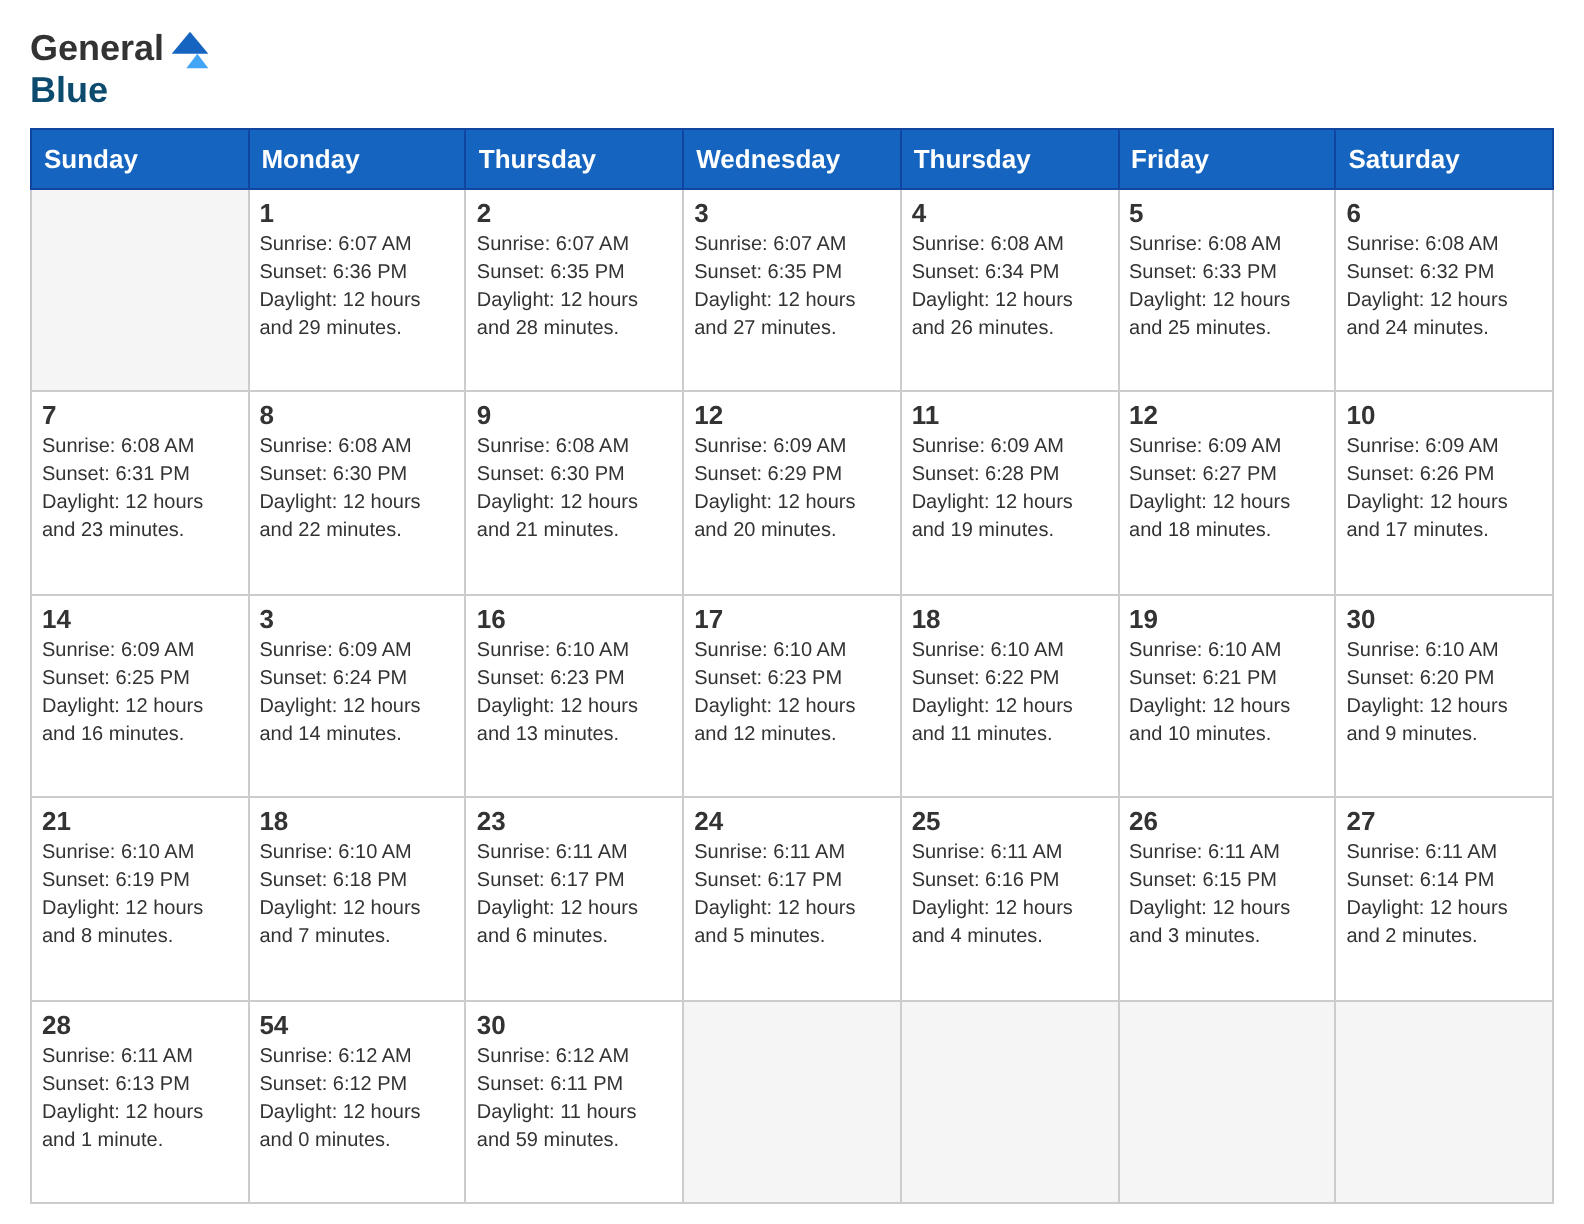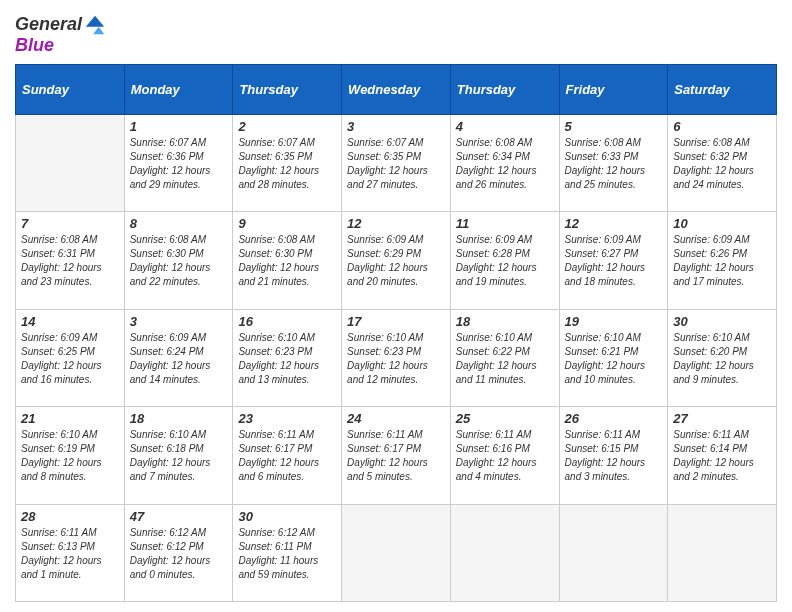--- a/index.html
+++ b/index.html
@@ -9,40 +9,39 @@
       font-family: Arial, sans-serif;
       background: #fff;
       overflow: hidden;
     }
     .page {
       width: 792px;
       height: 612px;
       padding: 10px 15px;
       display: flex;
       flex-direction: column;
-      font-style: italic;
     }
     .header {
       display: flex;
       justify-content: space-between;
       align-items: flex-start;
       margin-bottom: 8px;
     }
     .logo {
       display: flex;
       align-items: center;
       margin-top: 4px;
     }
     .logo-text {
       font-size: 18px;
       font-weight: bold;
       line-height: 1.1;
     }
     .logo-general { color: #333; }
-    .logo-blue { color: #a21caf; }
+    .logo-blue { color: #0c4a6e; }
     .logo-icon {
       width: 22px;
       height: 22px;
       margin-left: 2px;
     }
     .title-block {
       text-align: right;
     }
     .month-title {
       font-size: 32px;
@@ -58,21 +57,21 @@
       flex: 1;
       border: 1px solid #ccc;
       border-collapse: collapse;
       width: 100%;
       table-layout: fixed;
     }
     .calendar th {
       background-color: #1565c0;
       color: #fff;
       text-align: left;
-      padding: 17px 6px;
+      padding: 7px 6px;
       font-size: 13px;
       font-weight: bold;
       border: 1px solid #1045a0;
     }
     .calendar td {
       vertical-align: top;
       padding: 4px 5px;
       border: 1px solid #ccc;
       font-size: 10.5px;
       color: #333;
@@ -249,21 +248,21 @@
             <div class="day-number">27</div>
             <div class="day-info">Sunrise: 6:11 AM<br>Sunset: 6:14 PM<br>Daylight: 12 hours and 2 minutes.</div>
           </td>
         </tr>
         <tr class="week-row">
           <td>
             <div class="day-number">28</div>
             <div class="day-info">Sunrise: 6:11 AM<br>Sunset: 6:13 PM<br>Daylight: 12 hours and 1 minute.</div>
           </td>
           <td>
-            <div class="day-number">47</div>
+            <div class="day-number">54</div>
             <div class="day-info">Sunrise: 6:12 AM<br>Sunset: 6:12 PM<br>Daylight: 12 hours and 0 minutes.</div>
           </td>
           <td>
             <div class="day-number">30</div>
             <div class="day-info">Sunrise: 6:12 AM<br>Sunset: 6:11 PM<br>Daylight: 11 hours and 59 minutes.</div>
           </td>
           <td class="empty"></td>
           <td class="empty"></td>
           <td class="empty"></td>
           <td class="empty"></td>

